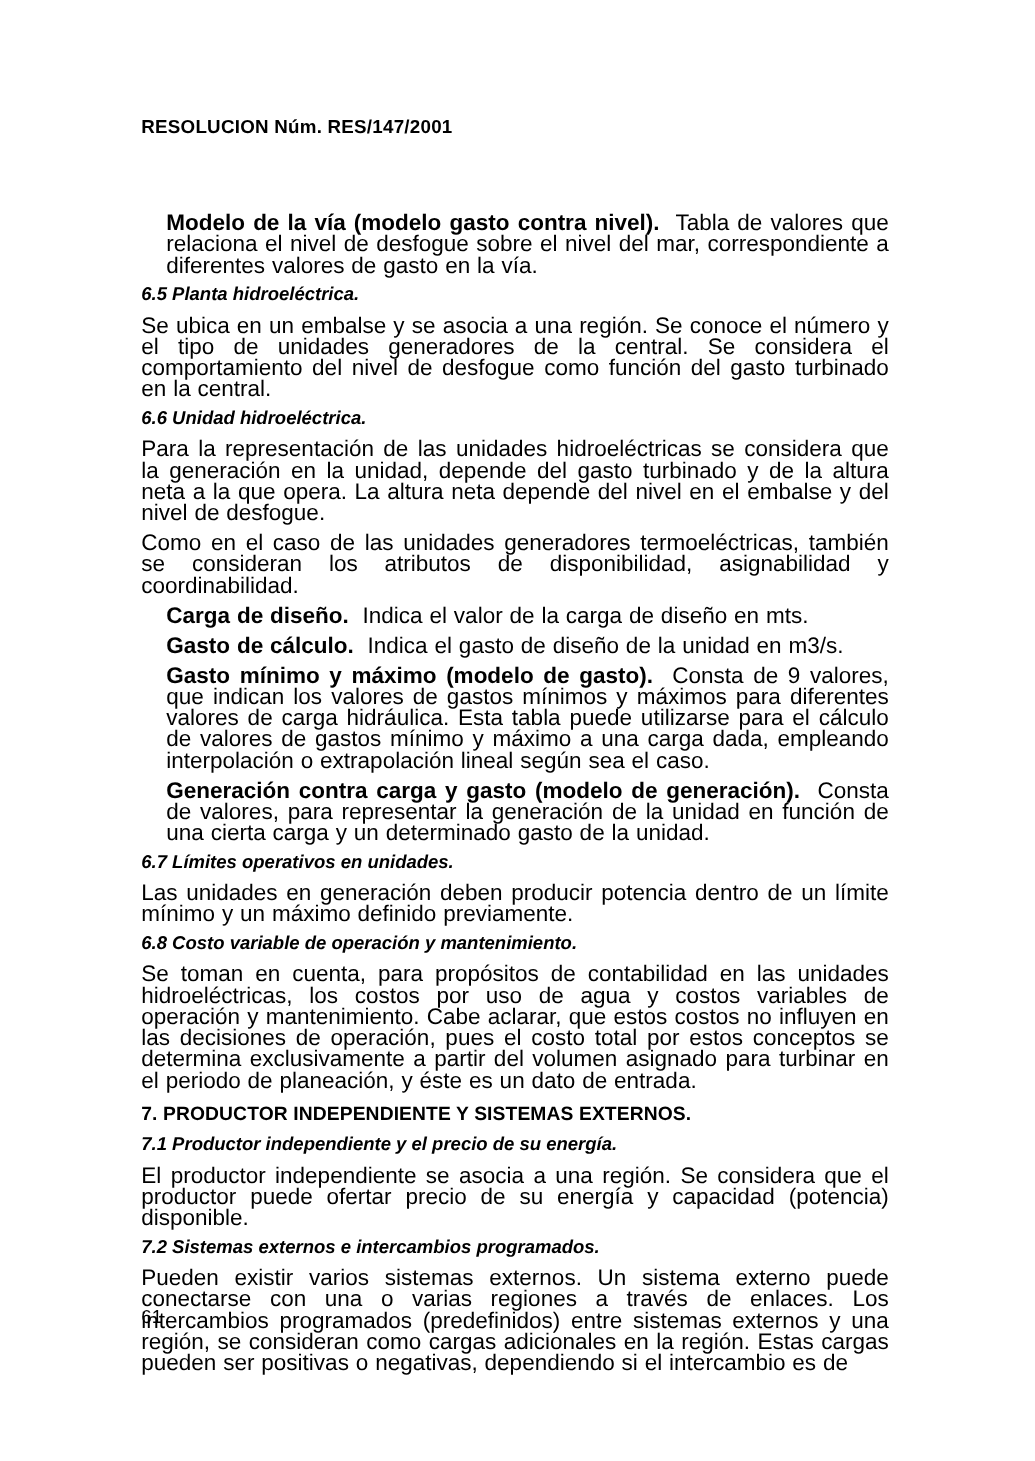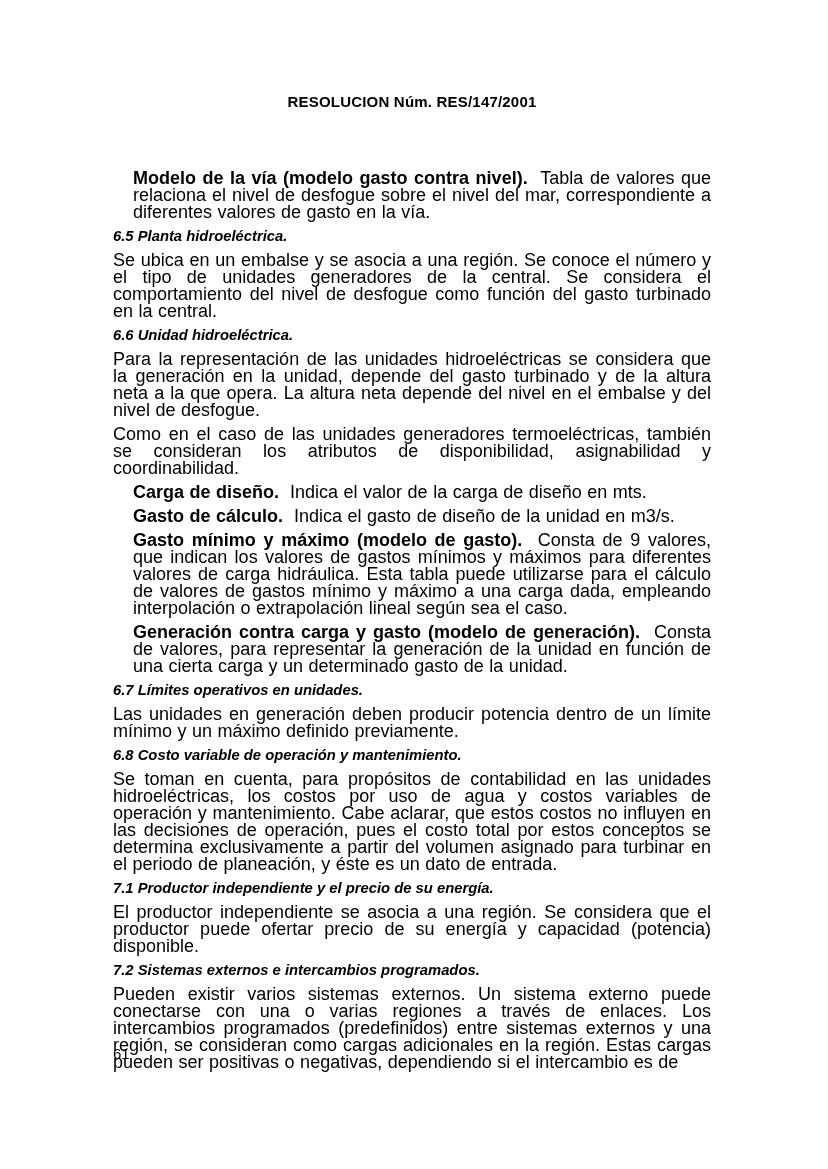--- a/index.html
+++ b/index.html
@@ -11,21 +11,21 @@
     overflow: hidden;
     font-family: "Liberation Sans", sans-serif;
     color: #000000;
     -webkit-font-smoothing: none;
   }
   .doc-header {
     position: absolute;
     left: 113px;
     top: 93px;
     width: 598px;
-    text-align: center;
+    text-align: left;
     font-size: 15px;
     font-weight: bold;
     letter-spacing: 0.2px;
   }
   .doc-body {
     position: absolute;
     left: 113px;
     top: 170px;
     width: 598px;
   }
@@ -77,20 +77,21 @@
       <p class="para">Para la representación de las unidades hidroeléctricas se considera que la generación en la unidad, depende del gasto turbinado y de la altura neta a la que opera.  La altura neta depende del nivel en el embalse y del nivel de desfogue.</p>
       <p class="para">Como en el caso de las unidades generadores termoeléctricas, también se consideran los atributos de disponibilidad, asignabilidad y coordinabilidad.</p>
       <p class="para indent"><strong>Carga de diseño.</strong>&nbsp; Indica el valor de la carga de diseño en mts.</p>
       <p class="para indent"><strong>Gasto de cálculo.</strong>&nbsp; Indica el gasto de diseño de la unidad en m3/s.</p>
       <p class="para indent"><strong>Gasto mínimo y máximo (modelo de gasto).</strong>&nbsp; Consta de 9 valores, que indican los valores de gastos mínimos y máximos para diferentes valores de carga hidráulica.  Esta tabla puede utilizarse para el cálculo de valores de gastos mínimo y máximo a una carga dada, empleando interpolación o extrapolación lineal según sea el caso.</p>
       <p class="para indent"><strong>Generación contra carga y gasto (modelo de generación).</strong>&nbsp; Consta de valores, para representar la generación de la unidad en función de una cierta carga y un determinado gasto de la unidad.</p>
       <h2 class="heading">6.7 Límites operativos en unidades.</h2>
       <p class="para">Las unidades en generación deben producir potencia dentro de un límite mínimo y un máximo definido previamente.</p>
       <h2 class="heading">6.8 Costo variable de operación y mantenimiento.</h2>
       <p class="para">Se toman en cuenta, para propósitos de contabilidad en las unidades hidroeléctricas, los costos por uso de agua y costos variables de operación y mantenimiento.  Cabe aclarar, que estos costos no influyen en las decisiones de operación, pues el costo total por estos conceptos se determina exclusivamente a partir del volumen asignado para turbinar en el periodo de planeación, y éste es un dato de entrada.</p>
+      <h2 class="section-heading">7. PRODUCTOR INDEPENDIENTE Y SISTEMAS EXTERNOS.</h2>
       <h2 class="heading">7.1 Productor independiente y el precio de su energía.</h2>
       <p class="para">El productor independiente se asocia a una región.  Se considera que el productor puede ofertar precio de su energía y capacidad (potencia) disponible.</p>
       <h2 class="heading">7.2 Sistemas externos e intercambios programados.</h2>
       <p class="para">Pueden existir varios sistemas externos.  Un sistema externo puede conectarse con una o varias regiones a través de enlaces.  Los intercambios programados (predefinidos) entre sistemas externos y una región, se consideran como cargas adicionales en la región.  Estas cargas pueden ser positivas o negativas, dependiendo si el intercambio es de</p>
     </div>
 
   <div class="page-number">61</div>
 </div>
 
 </body></html>

